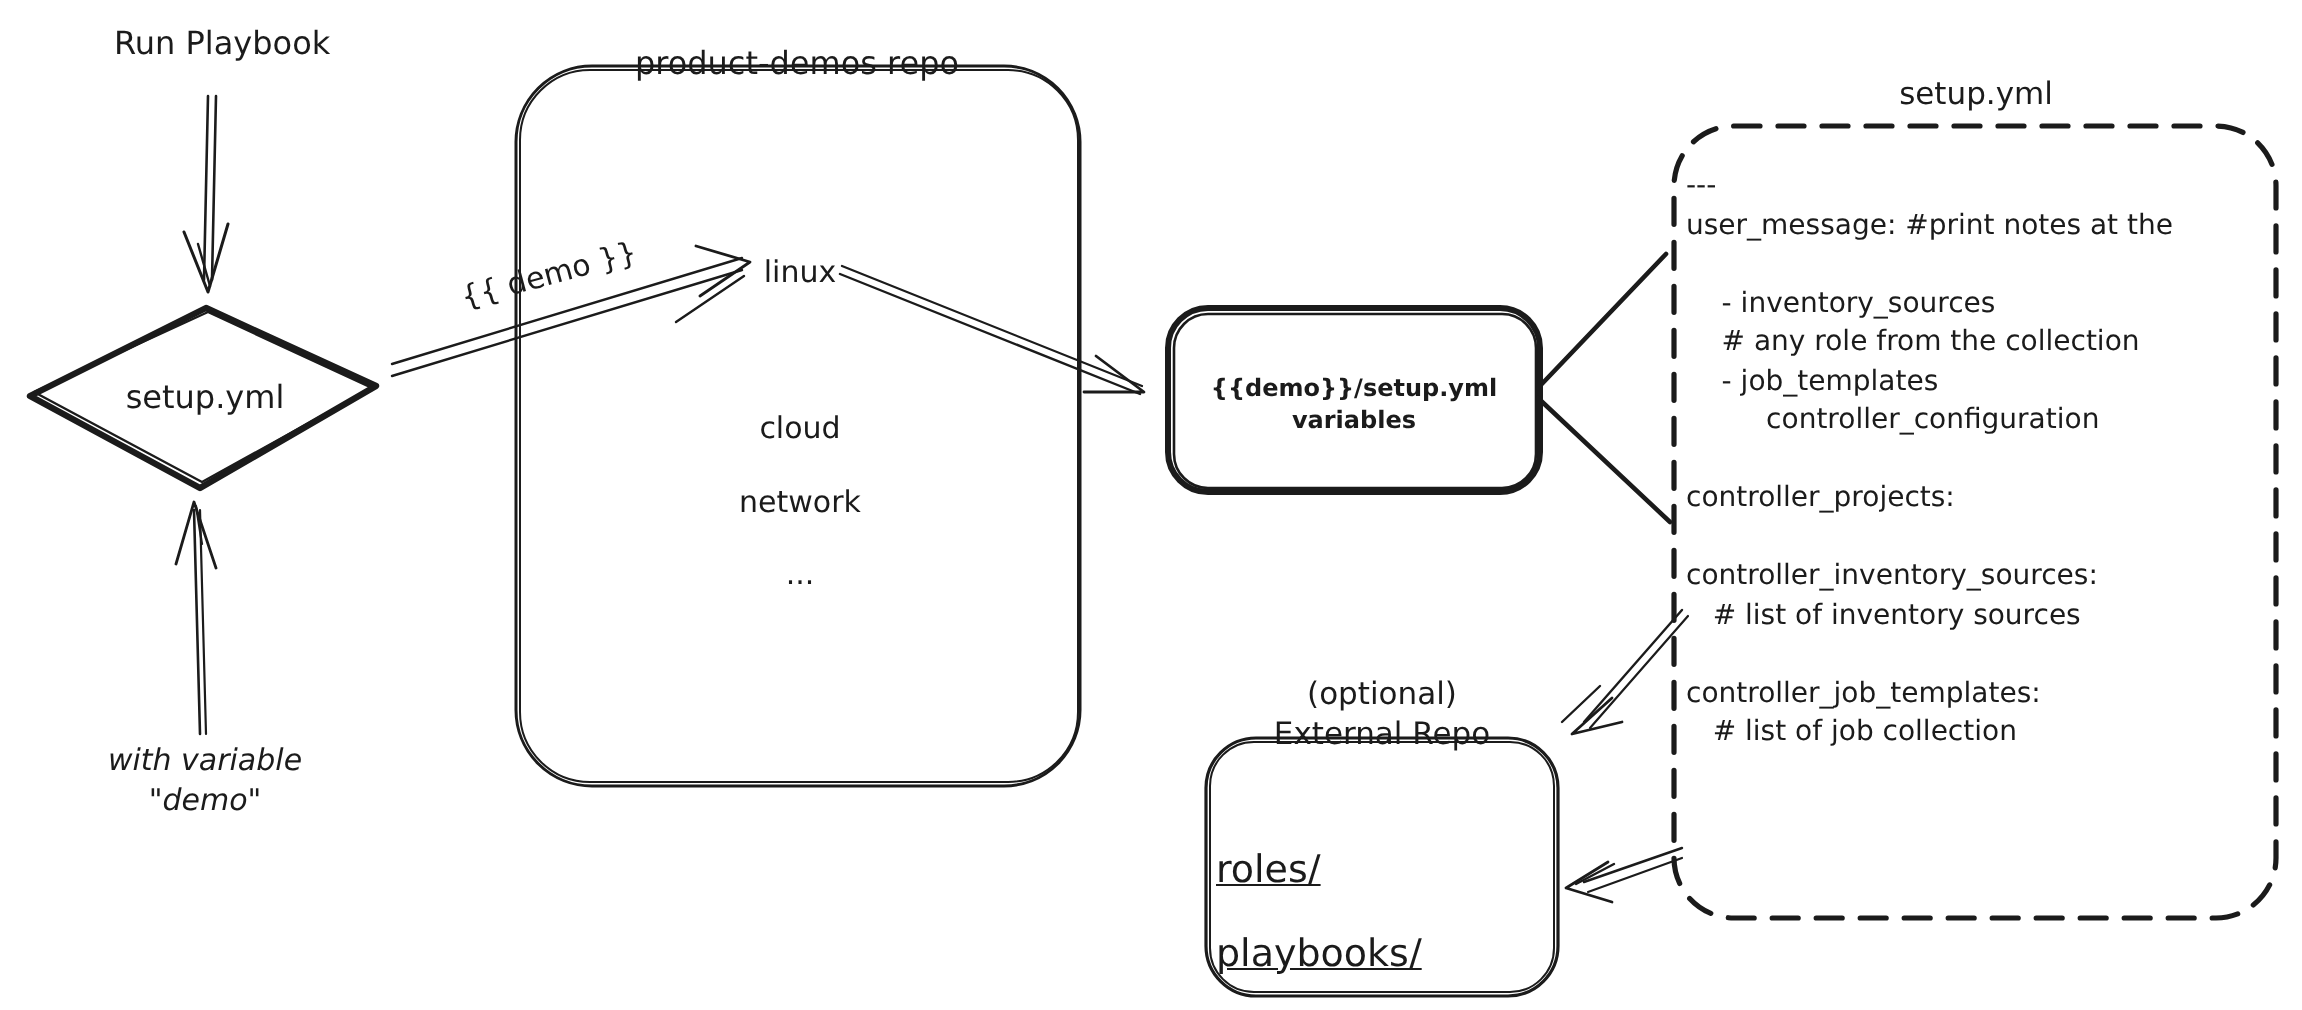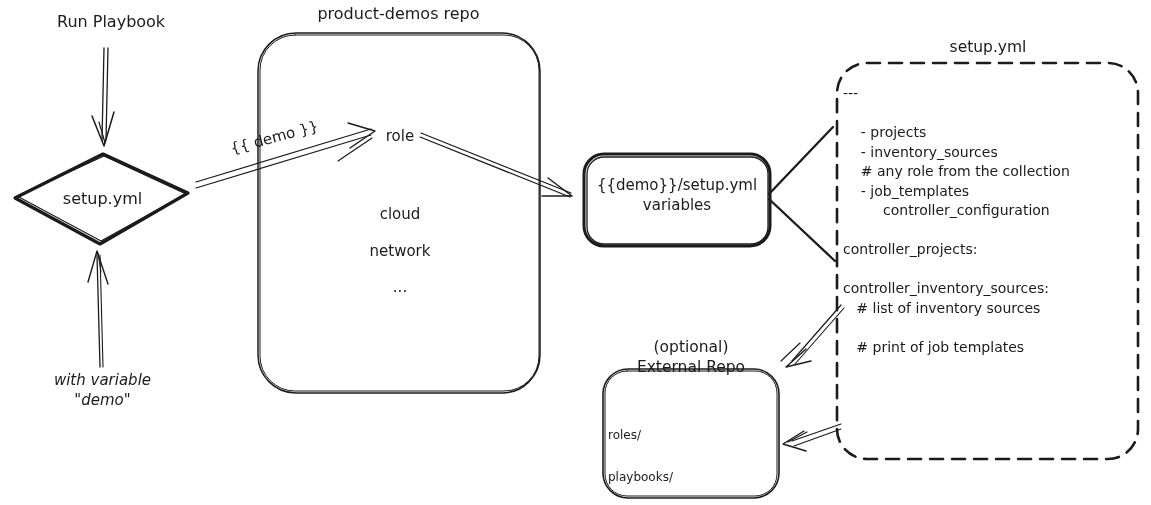--- a/index.html
+++ b/index.html
@@ -6,21 +6,21 @@
   .stage {
     position:relative; width:1151px; height:505px; background:#ffffff;
     font-family:"DejaVu Sans", sans-serif; color:#1b1b1b; overflow:hidden;
   }
   .stage svg { position:absolute; left:0; top:0; }
   .lbl { position:absolute; white-space:pre-line; line-height:1.3; }
   .ctr { text-align:center; }
   .yaml { position:absolute; left:843px; top:84px; }
   .yline { height:19.5px; line-height:19.5px; font-size:14px; white-space:pre; }
   .repo-item { position:absolute; left:330px; width:140px; text-align:center; font-size:15px; }
-  .ext-item { height:21px; line-height:21px; font-size:12px; white-space:pre; }
+  .ext-item { height:21px; line-height:21px; font-size:19px; white-space:pre;text-decoration:underline; }
   .rot { transform:rotate(-15deg); transform-origin:left center; }
 </style>
 </head>
 <body>
 
 <div class="stage">
 
   <svg width="1151" height="505" viewBox="0 0 1151 505" fill="none" stroke="#1b1b1b" stroke-linecap="round" stroke-linejoin="round">
 
     <g>
@@ -96,47 +96,48 @@
 
   <div class="lbl" style="left:57px; top:12px; font-size:16px;">Run Playbook</div>
 
   <div class="lbl ctr" style="left:15px; top:189px; width:175px; font-size:16px;">setup.yml</div>
 
   <div class="lbl ctr" style="left:30px; top:371px; width:145px; font-size:15px;font-style:italic;">with variable
 "demo"</div>
 
   <div class="lbl rot" style="left:231px; top:140px; font-size:15px;">{{ demo }}</div>
 
-  <div class="lbl ctr" style="left:257px; top:4px; width:283px; font-size:16px;">product-demos repo</div>
+  <div class="lbl ctr" style="left:257px; top:22px; width:283px; font-size:16px;">product-demos repo</div>
 
-  <div class="repo-item" style="top:127px;">role</div>
+  <div class="repo-item" style="top:127px;">linux</div>
   <div class="repo-item" style="top:205px;text-align:center;">cloud</div>
   <div class="repo-item" style="top:242px;">network</div>
   <div class="repo-item" style="top:278px;">...</div>
 
-  <div class="lbl ctr" style="left:584px; top:176px; width:186px; font-size:15px;">{{demo}}/setup.yml
+  <div class="lbl ctr" style="left:584px; top:187px; width:186px; font-size:12px;font-weight:bold;">{{demo}}/setup.yml
 variables</div>
 
   <div class="lbl ctr" style="left:898px; top:37px; width:180px; font-size:15.5px;">setup.yml</div>
 
   <div class="yaml">
     <div class="yline">---</div>
+    <div class="yline">user_message: #print notes at the</div>
     <div class="yline"></div>
-    <div class="yline">    - projects</div>
     <div class="yline">    - inventory_sources</div>
     <div class="yline">    # any role from the collection</div>
     <div class="yline">    - job_templates</div>
     <div class="yline">         controller_configuration</div>
     <div class="yline"></div>
     <div class="yline">controller_projects:</div>
     <div class="yline"></div>
     <div class="yline">controller_inventory_sources:</div>
     <div class="yline">   # list of inventory sources</div>
     <div class="yline"></div>
-    <div class="yline">   # print of job templates</div>
+    <div class="yline">controller_job_templates:</div>
+    <div class="yline">   # list of job collection</div>
   </div>
 
   <div class="lbl ctr" style="left:600px; top:337px; width:182px; font-size:15.5px;">(optional)
 External Repo</div>
 
   <div class="lbl" style="left:608px; top:404px;">
     <div class="ext-item">roles/</div>
     <div class="ext-item">playbooks/</div>
     
   </div>

